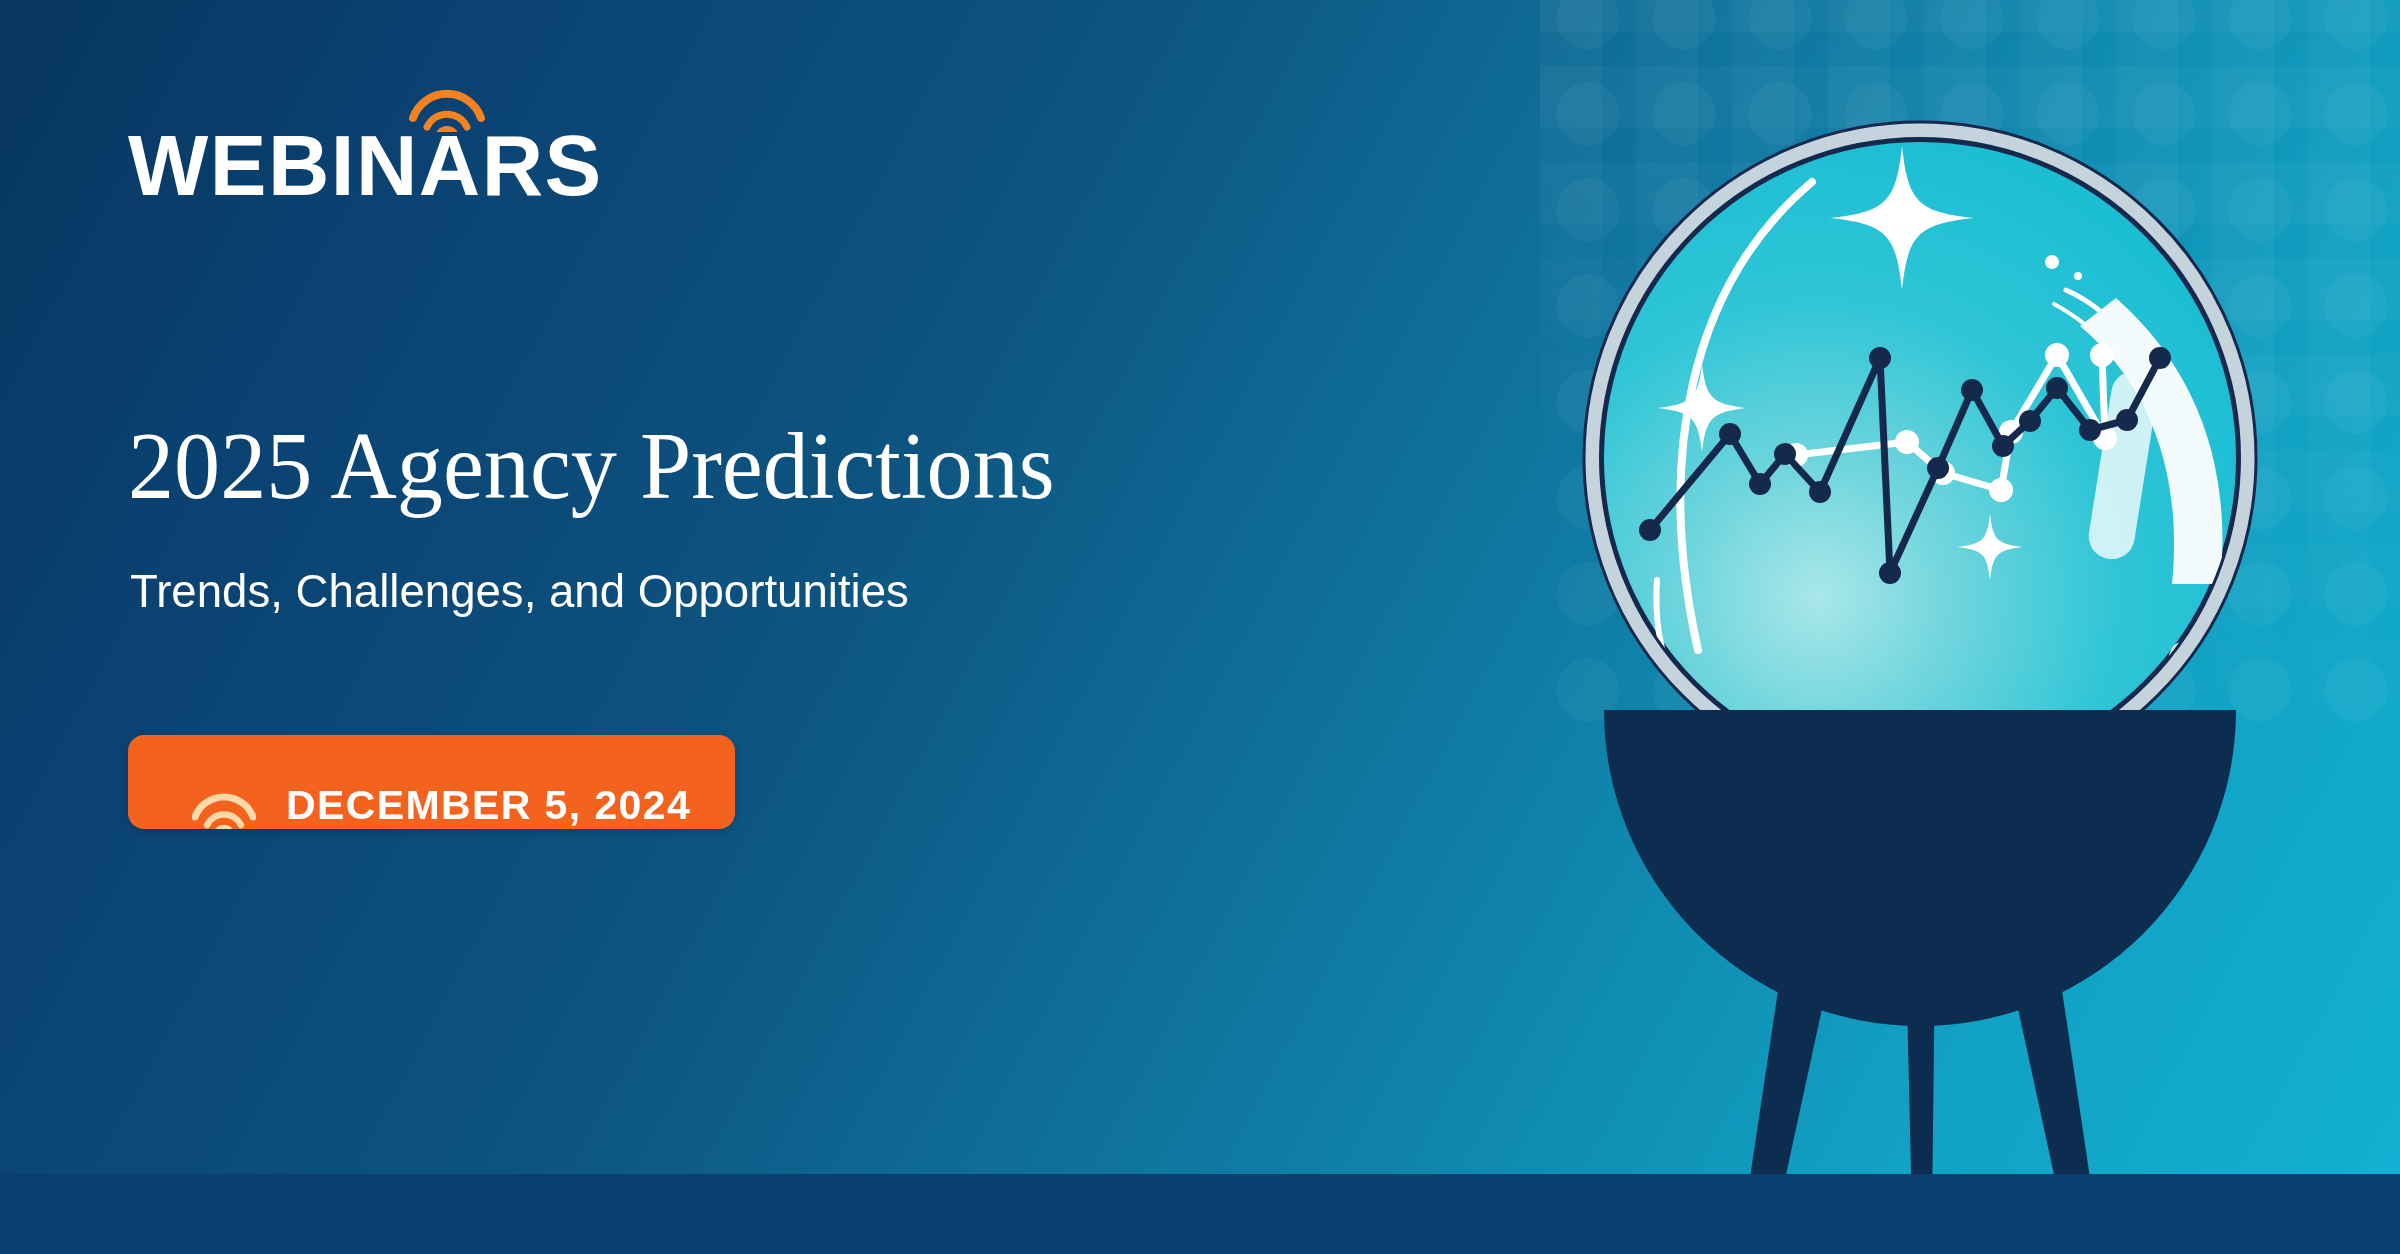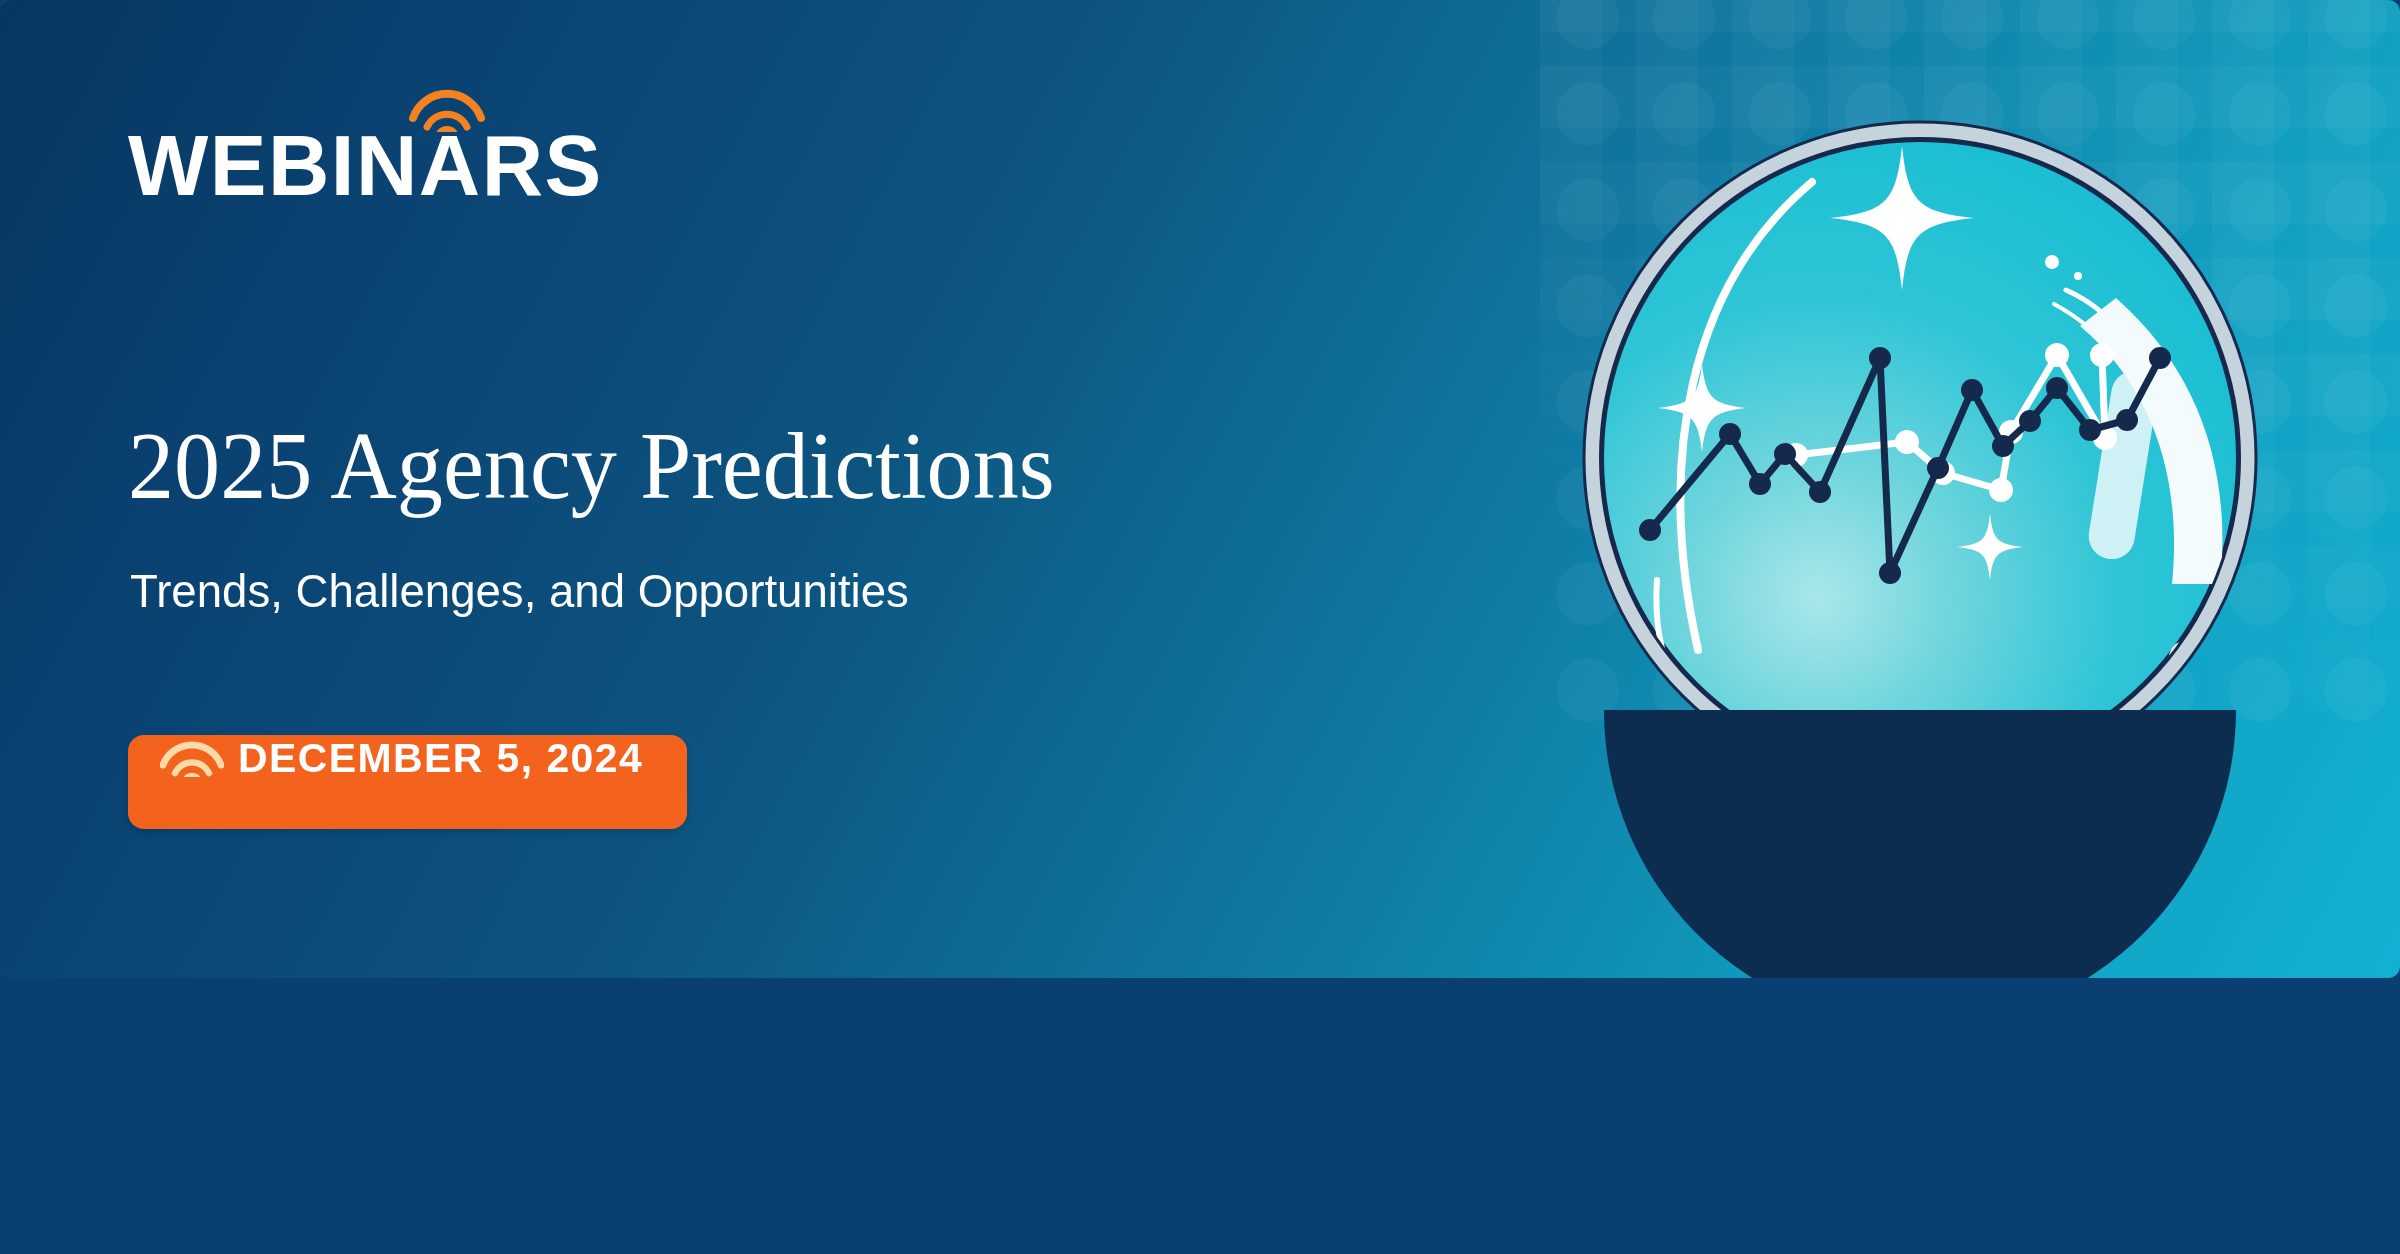--- a/index.html
+++ b/index.html
@@ -8,30 +8,29 @@
     padding: 0;
     background: #0a4071;
   }
   body {
     font-family: "Liberation Sans", sans-serif;
   }
 
   .banner {
     position: relative;
     width: 2400px;
-    height: 978px;
+    height: 1174px;
     overflow: hidden;
     background: linear-gradient(118deg,
         #07365f 0%,
         #0a4272 16%,
         #0d5480 38%,
         #0f7ba4 62%,
         #11a0c2 82%,
         #12b0d2 100%);
-    border-radius: 12px;
   }
 
   
   .tile-texture {
     position: absolute;
     top: -30px;
     right: -40px;
     width: 900px;
     height: 760px;
     background-image:
@@ -104,23 +103,23 @@
     transform: scaleX(0.97);
     transform-origin: left center;
   }
 
   .date-pill {
     position: absolute;
     left: 128px;
     top: 735px;
     height: 94px;
     display: flex;
-    align-items: flex-start;
-    gap: 14px;
-    padding: 0 44px 0 32px;
+    align-items: flex-end;
+    gap: 30px;
+    padding: 0 44px 0 64px;
     background: #f4631e;
     border-radius: 16px;
     box-shadow: 0 3px 9px rgba(0,0,0,0.17);
     cursor: pointer;
   }
   .pill-wifi { width: 64px; height: 42px; flex: none; display: block; }
   .pill-label {
     font-family: "Liberation Sans", sans-serif;
     font-weight: bold;
     font-size: 41px;

